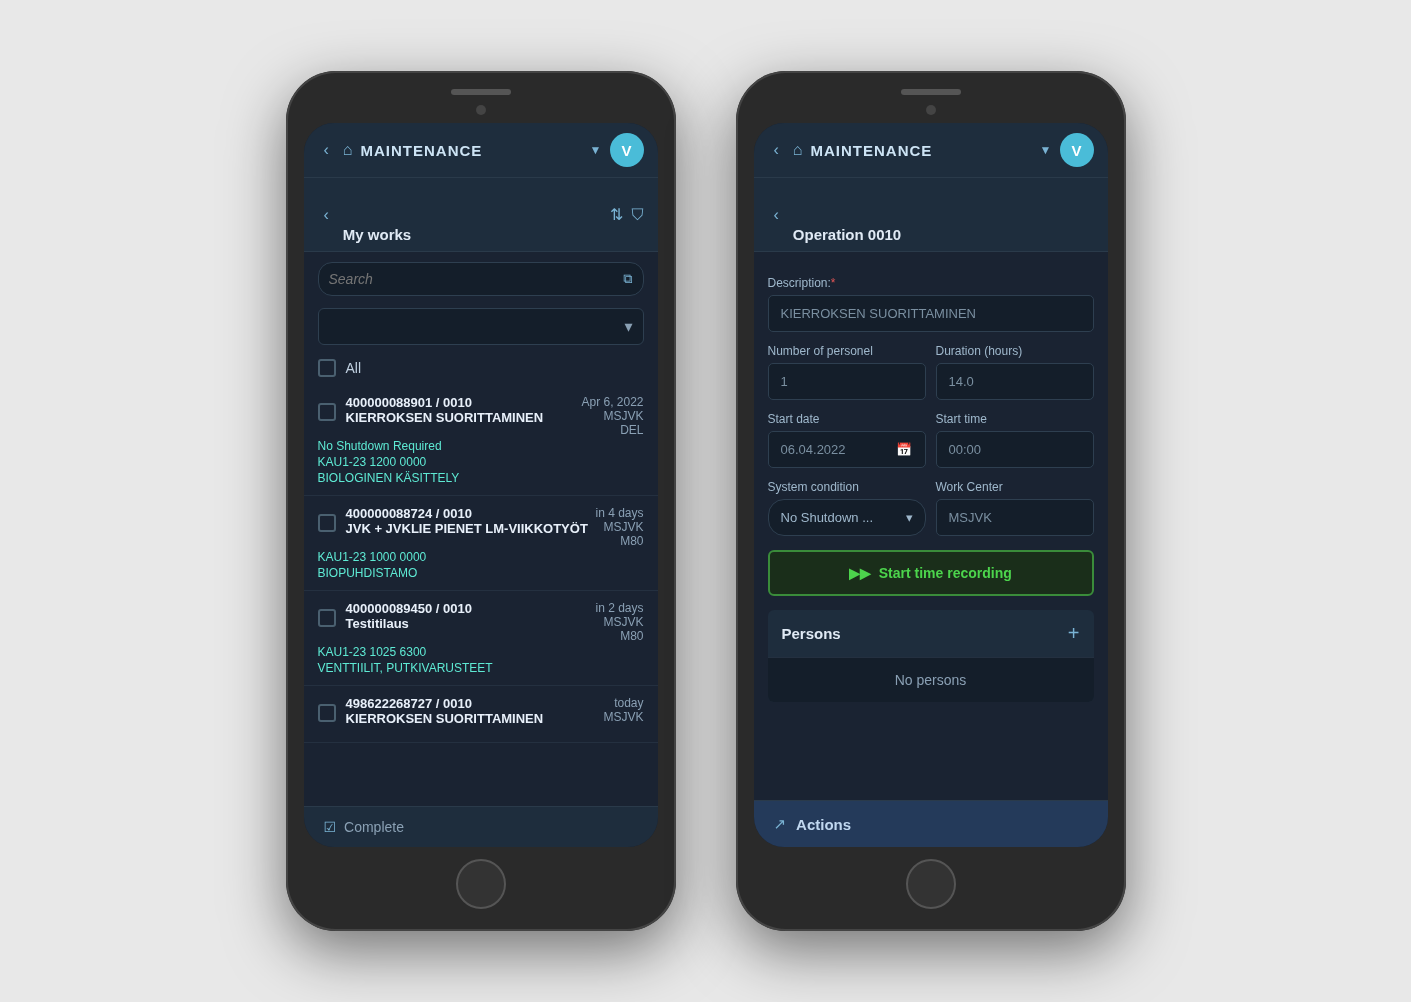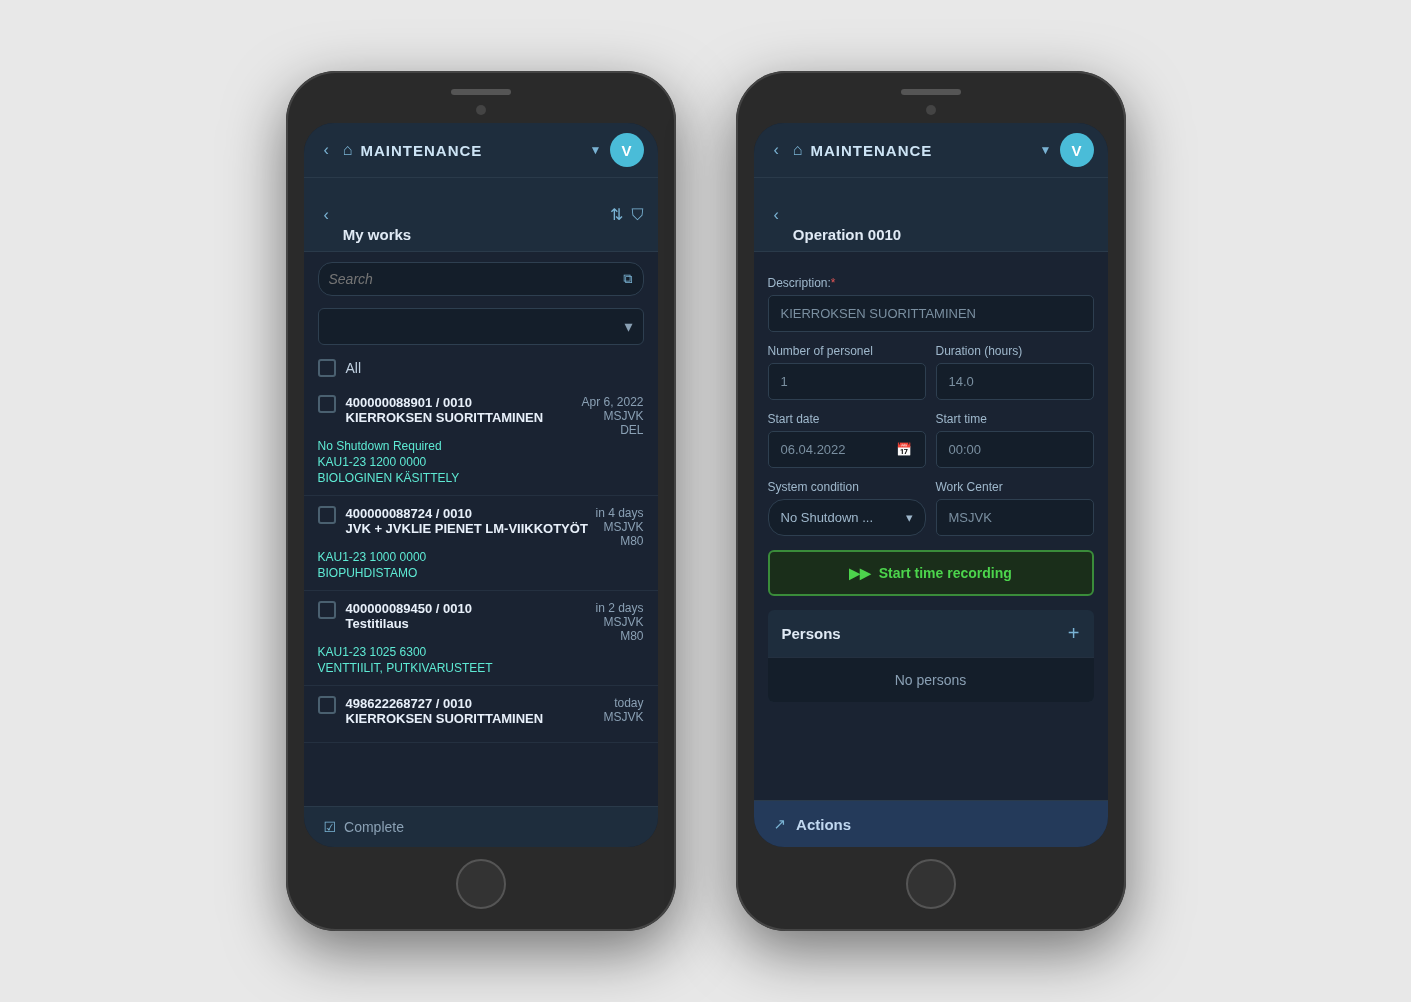--- a/index.html
+++ b/index.html
@@ -201,21 +201,21 @@
       padding: 10px 14px;
       border-bottom: 1px solid #243040;
       cursor: pointer;
     }
     .work-item-header {
       display: flex;
       justify-content: space-between;
       align-items: flex-start;
       margin-bottom: 2px;
     }
-    .work-item-left { display: flex; gap: 10px; align-items: flex-start; }
+    .work-item-left { display: flex; gap: 10px; align-items: center; }
     .work-item-id { color: #e8f0fa; font-size: 13px; font-weight: 700; }
     .work-item-name { color: #e8f0fa; font-size: 13px; font-weight: 700; margin-bottom: 4px; }
     .work-item-date { color: #8aa0b4; font-size: 12px; text-align: right; }
     .work-item-loc { color: #8aa0b4; font-size: 12px; text-align: right; }
     .work-item-sub { color: #5eead4; font-size: 12px; margin-top: 2px; }
 
     
     .bottom-bar {
       background: #1e2d3d;
       padding: 12px 20px;

